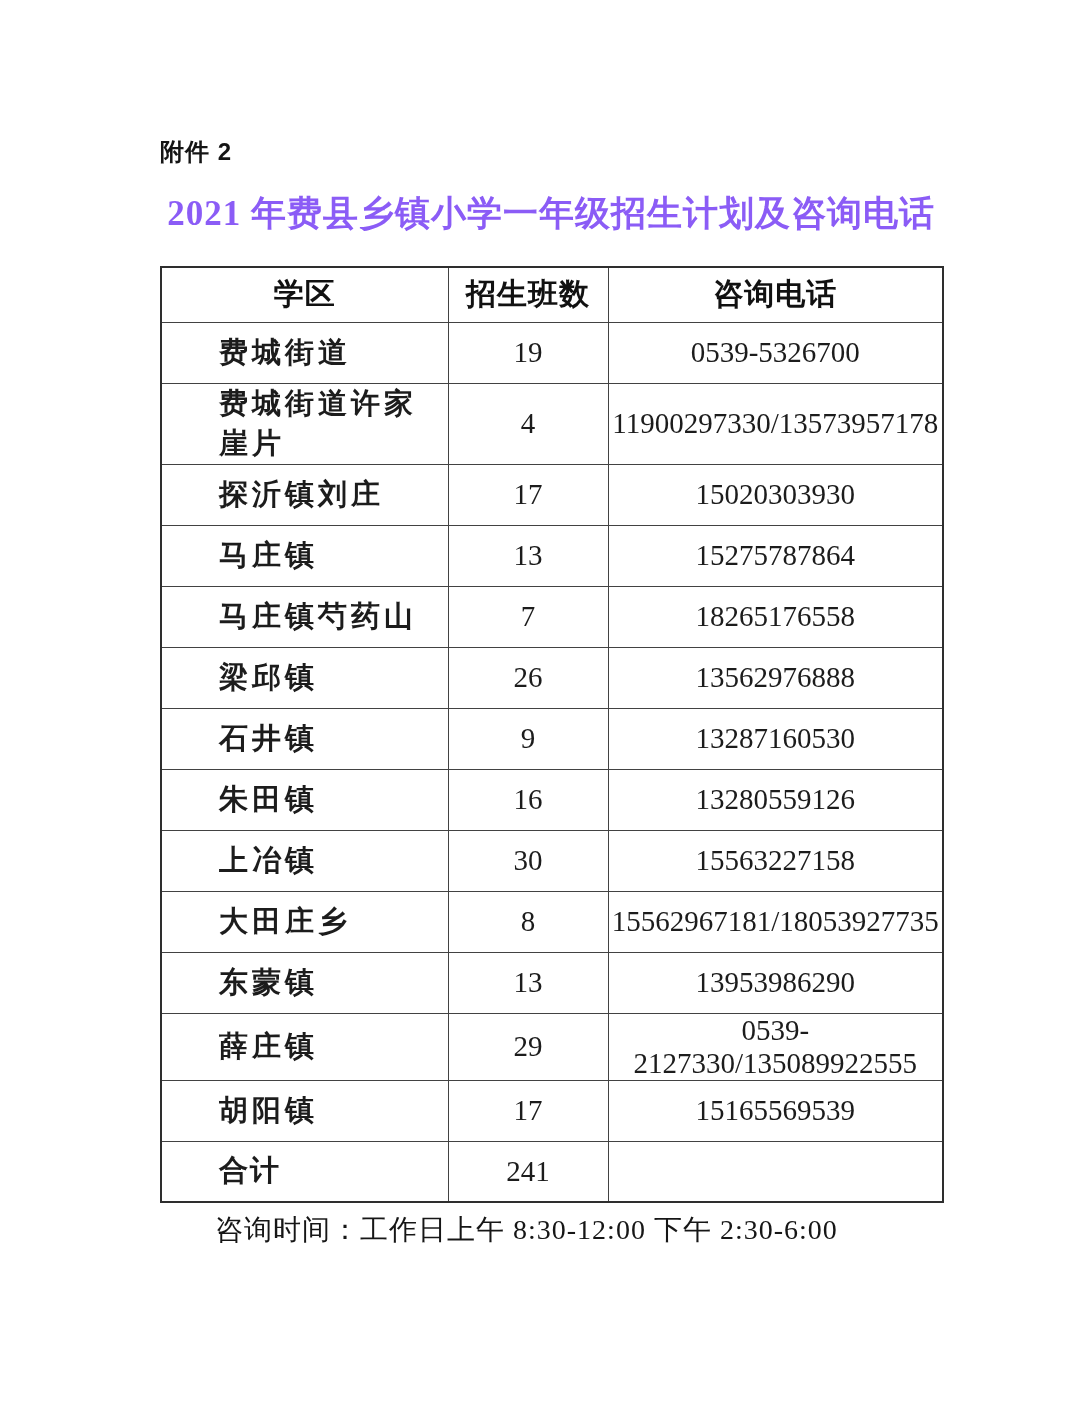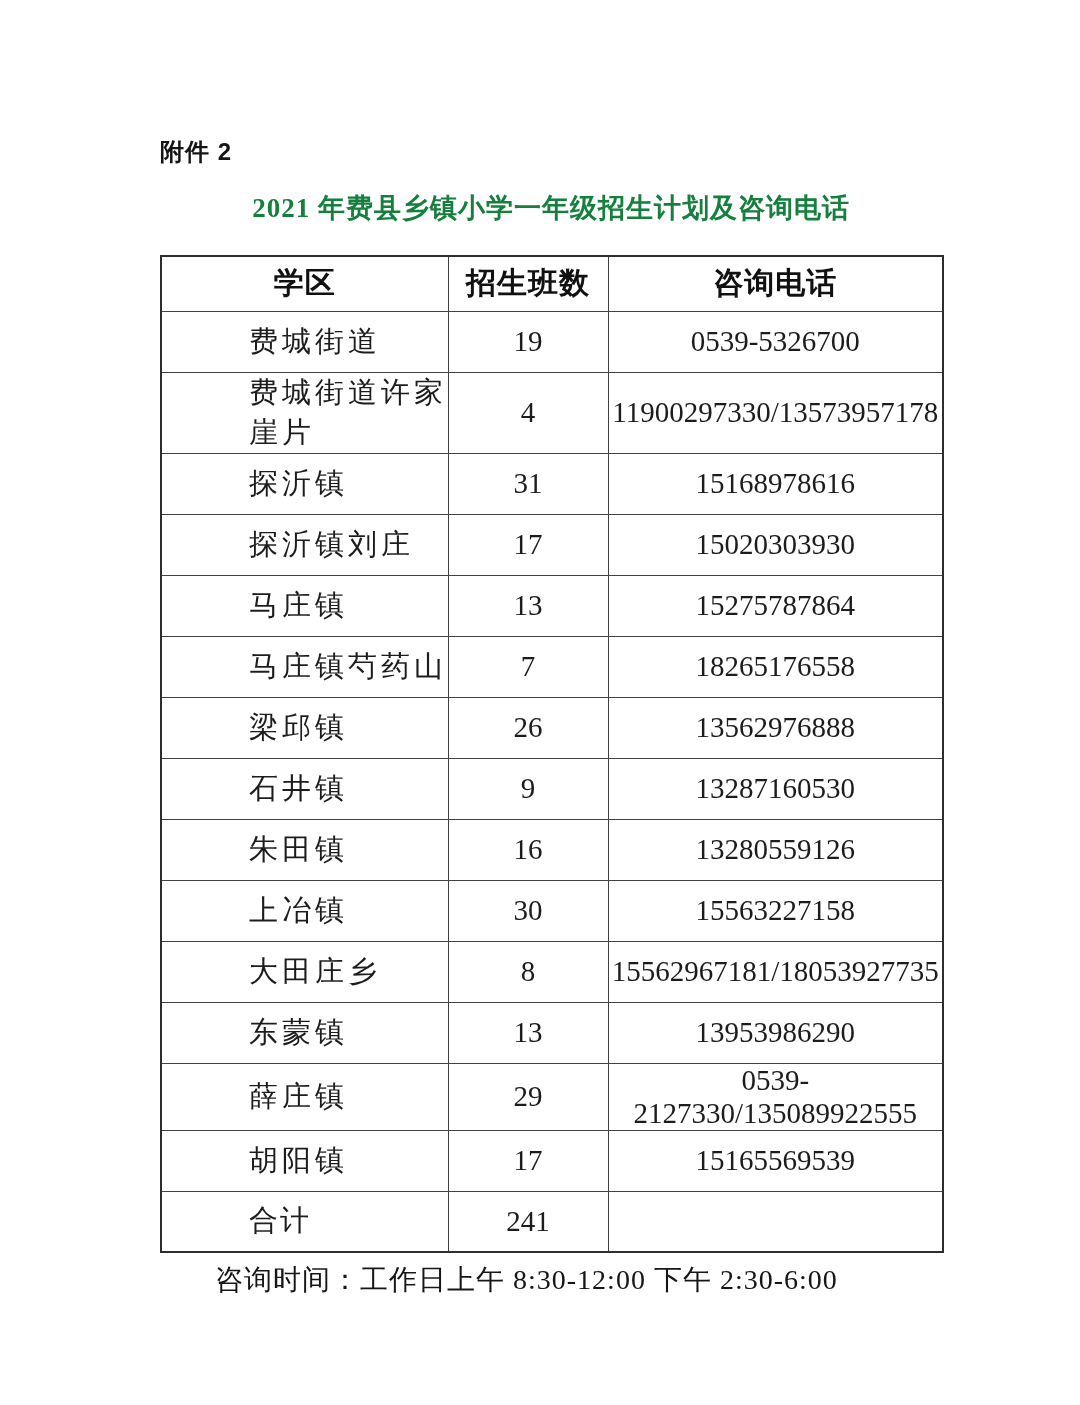--- a/index.html
+++ b/index.html
@@ -23,24 +23,24 @@
   .attachment-label {
     font-size: 24px;
     font-weight: 600;
     font-family: "Liberation Sans", "DejaVu Sans", sans-serif;
     color: #151515;
     letter-spacing: 1px;
   }
   .doc-title {
     margin-top: 22px;
     text-align: center;
-    font-size: 27px;
+    font-size: 35px;
     font-weight: bold;
     font-family: "Liberation Serif", "DejaVu Serif", serif;
-    color: #15803d;
+    color: #8b5cf6;
     letter-spacing: 1px;
     white-space: nowrap;
   }
   table.enroll-table {
     margin-top: 29px;
     width: 782px;
     border-collapse: collapse;
     table-layout: fixed;
     border: 2px solid #2e2e2e;
   }
@@ -61,22 +61,23 @@
     text-align: center;
     letter-spacing: 1px;
   }
   table.enroll-table td {
     height: 61px;
     font-size: 29px;
     color: #1c1c1c;
   }
   td.cell-district {
     text-align: left;
-    padding-left: 87px;
+    padding-left: 57px;
     letter-spacing: 4px;
+    font-weight: bold;
   }
   td.cell-classes,
   td.cell-phone {
     text-align: center;
   }
   tr.total-row td.cell-district { letter-spacing: 2px; }
   .note {
     margin-top: 8px;
     padding-left: 55px;
     font-size: 28px;
@@ -110,25 +111,20 @@
     <tbody>
       <tr>
         <td class="cell-district">费城街道</td>
         <td class="cell-classes">19</td>
         <td class="cell-phone">0539-5326700</td>
       </tr>
       <tr>
         <td class="cell-district">费城街道许家崖片</td>
         <td class="cell-classes">4</td>
         <td class="cell-phone">11900297330/13573957178</td>
-      </tr>
-      <tr>
-        <td class="cell-district">探沂镇</td>
-        <td class="cell-classes">31</td>
-        <td class="cell-phone">15168978616</td>
       </tr>
       <tr>
         <td class="cell-district">探沂镇刘庄</td>
         <td class="cell-classes">17</td>
         <td class="cell-phone">15020303930</td>
       </tr>
       <tr>
         <td class="cell-district">马庄镇</td>
         <td class="cell-classes">13</td>
         <td class="cell-phone">15275787864</td>

